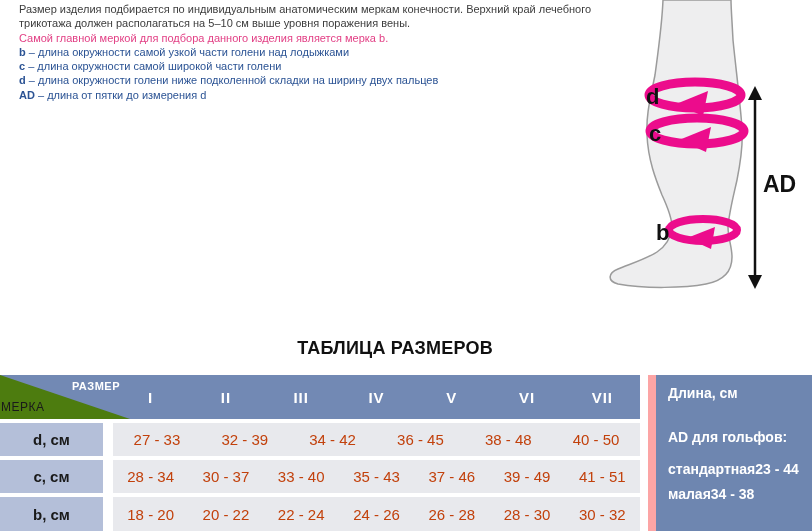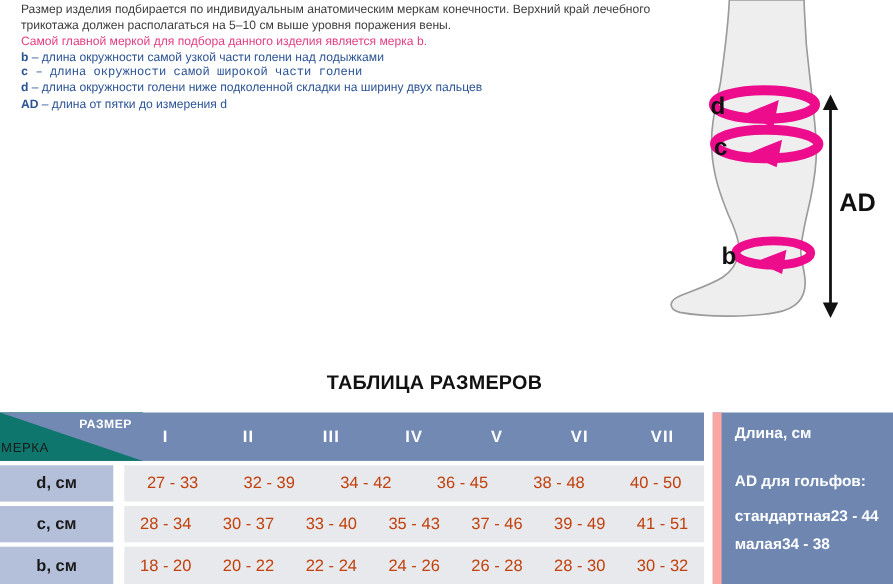--- a/index.html
+++ b/index.html
@@ -16,42 +16,42 @@
   .text-col {
     position: absolute; left: 8px; top: 2px; width: 588px;
     font-size: 11px; line-height: 1.3; color: #3c3c3c; margin-left: 11px;
   }
   .text-col p { margin: 0; }
   .p1 { margin-bottom: 16px; }
   .p2 { margin-bottom: 11px; }
   .p-pink { color: #e23e84; margin-bottom: 12px; }
   .p-blue { color: #2b5394; }
   .m1 { margin-bottom: 21px; }
-  .m2 { margin-bottom: 21px; font-family: Liberation Mono, monospace; }
+  .m2 { margin-bottom: 21px; }
   .m3 { margin-bottom: 18px; }
   .mkey { font-weight: bold; }
 
   
   .diagram { position: absolute; left: 600px; top: 0; width: 212px; height: 300px; }
 
   
   .table-title {
     position: absolute; top: 338px; left: 0; width: 790px;
     text-align: center; font-size: 18px; font-weight: bold; color: #111111;
     letter-spacing: 0.2px;
   }
 
   
   .tbl-header {
     position: absolute; left: 0; top: 375px; width: 640px; height: 44px;
     background: #7289b4;
   }
   .corner {
     position: absolute; left: 0; top: 0; width: 130px; height: 44px;
-    background: #0f766e;
+    background: #4d7c0f;
   }
   .corner .dark-tri {
     position: absolute; inset: 0; background: #7289b4;
     clip-path: polygon(0 0, 100% 0, 100% 100%);
   }
   .corner .t-top {
     position: absolute; right: 10px; top: 5px;
     font-size: 11px; font-weight: bold; color: #ffffff; letter-spacing: 0.5px;
   }
   .corner .t-bottom {

